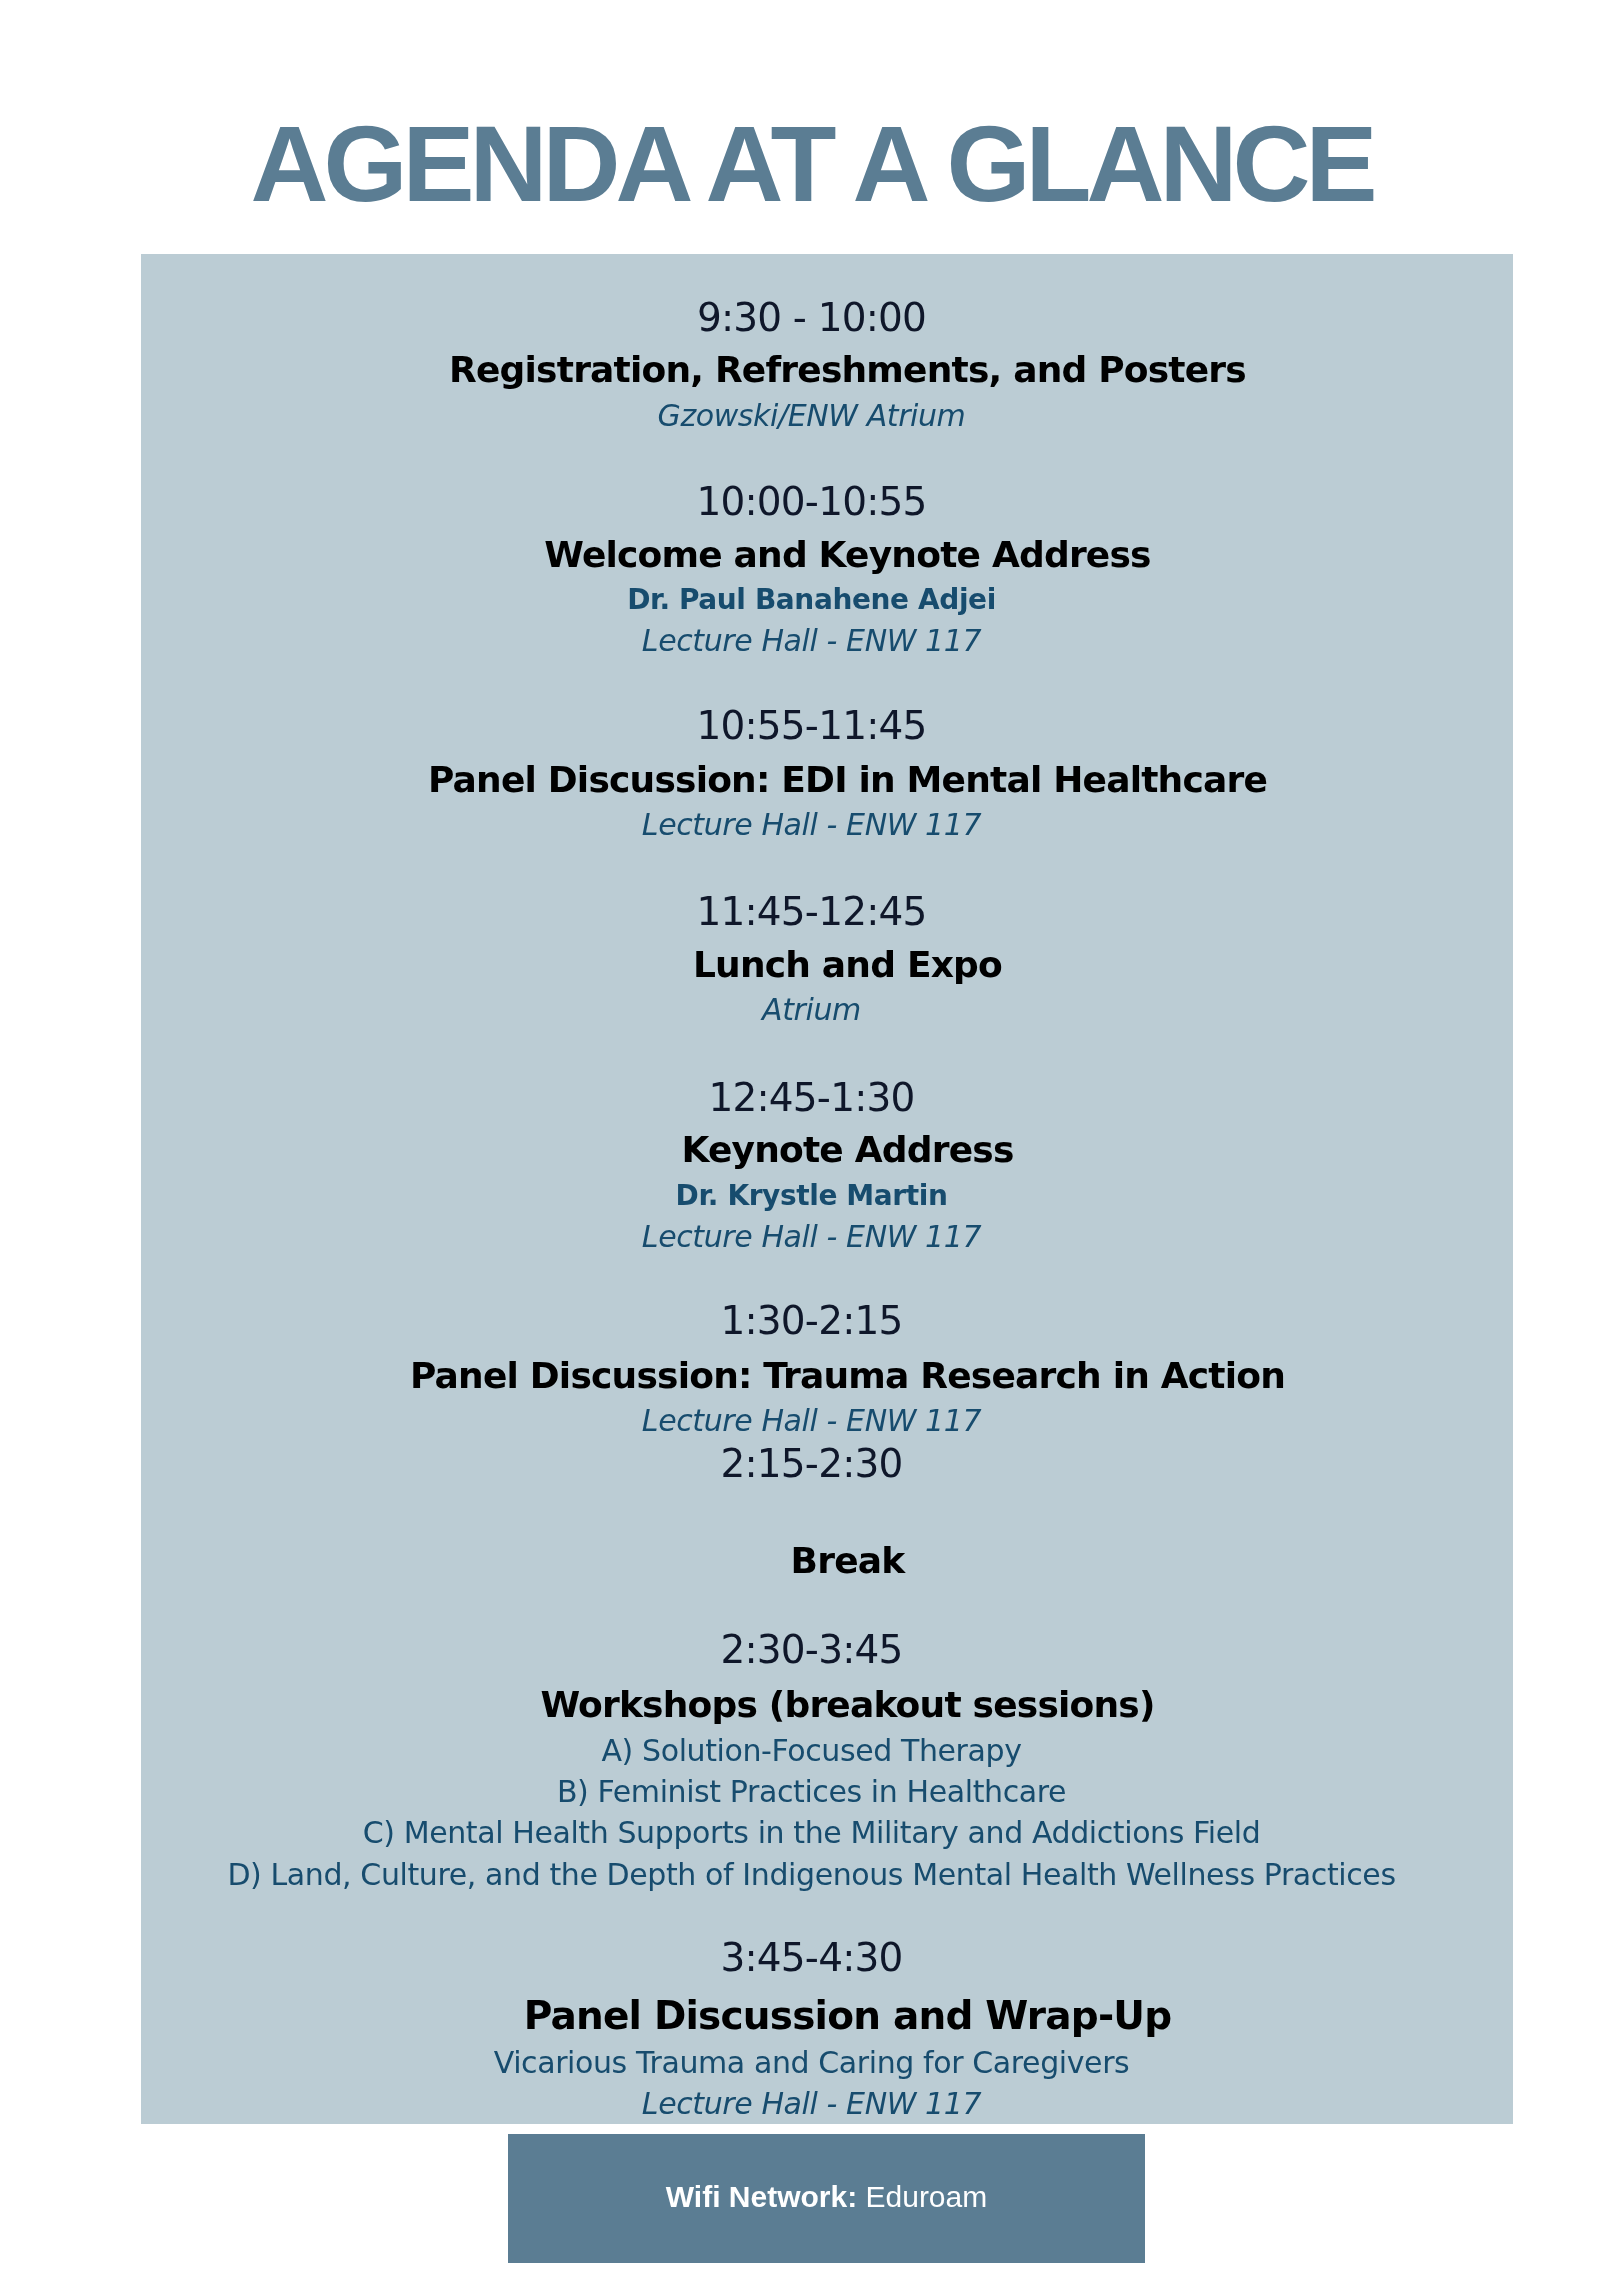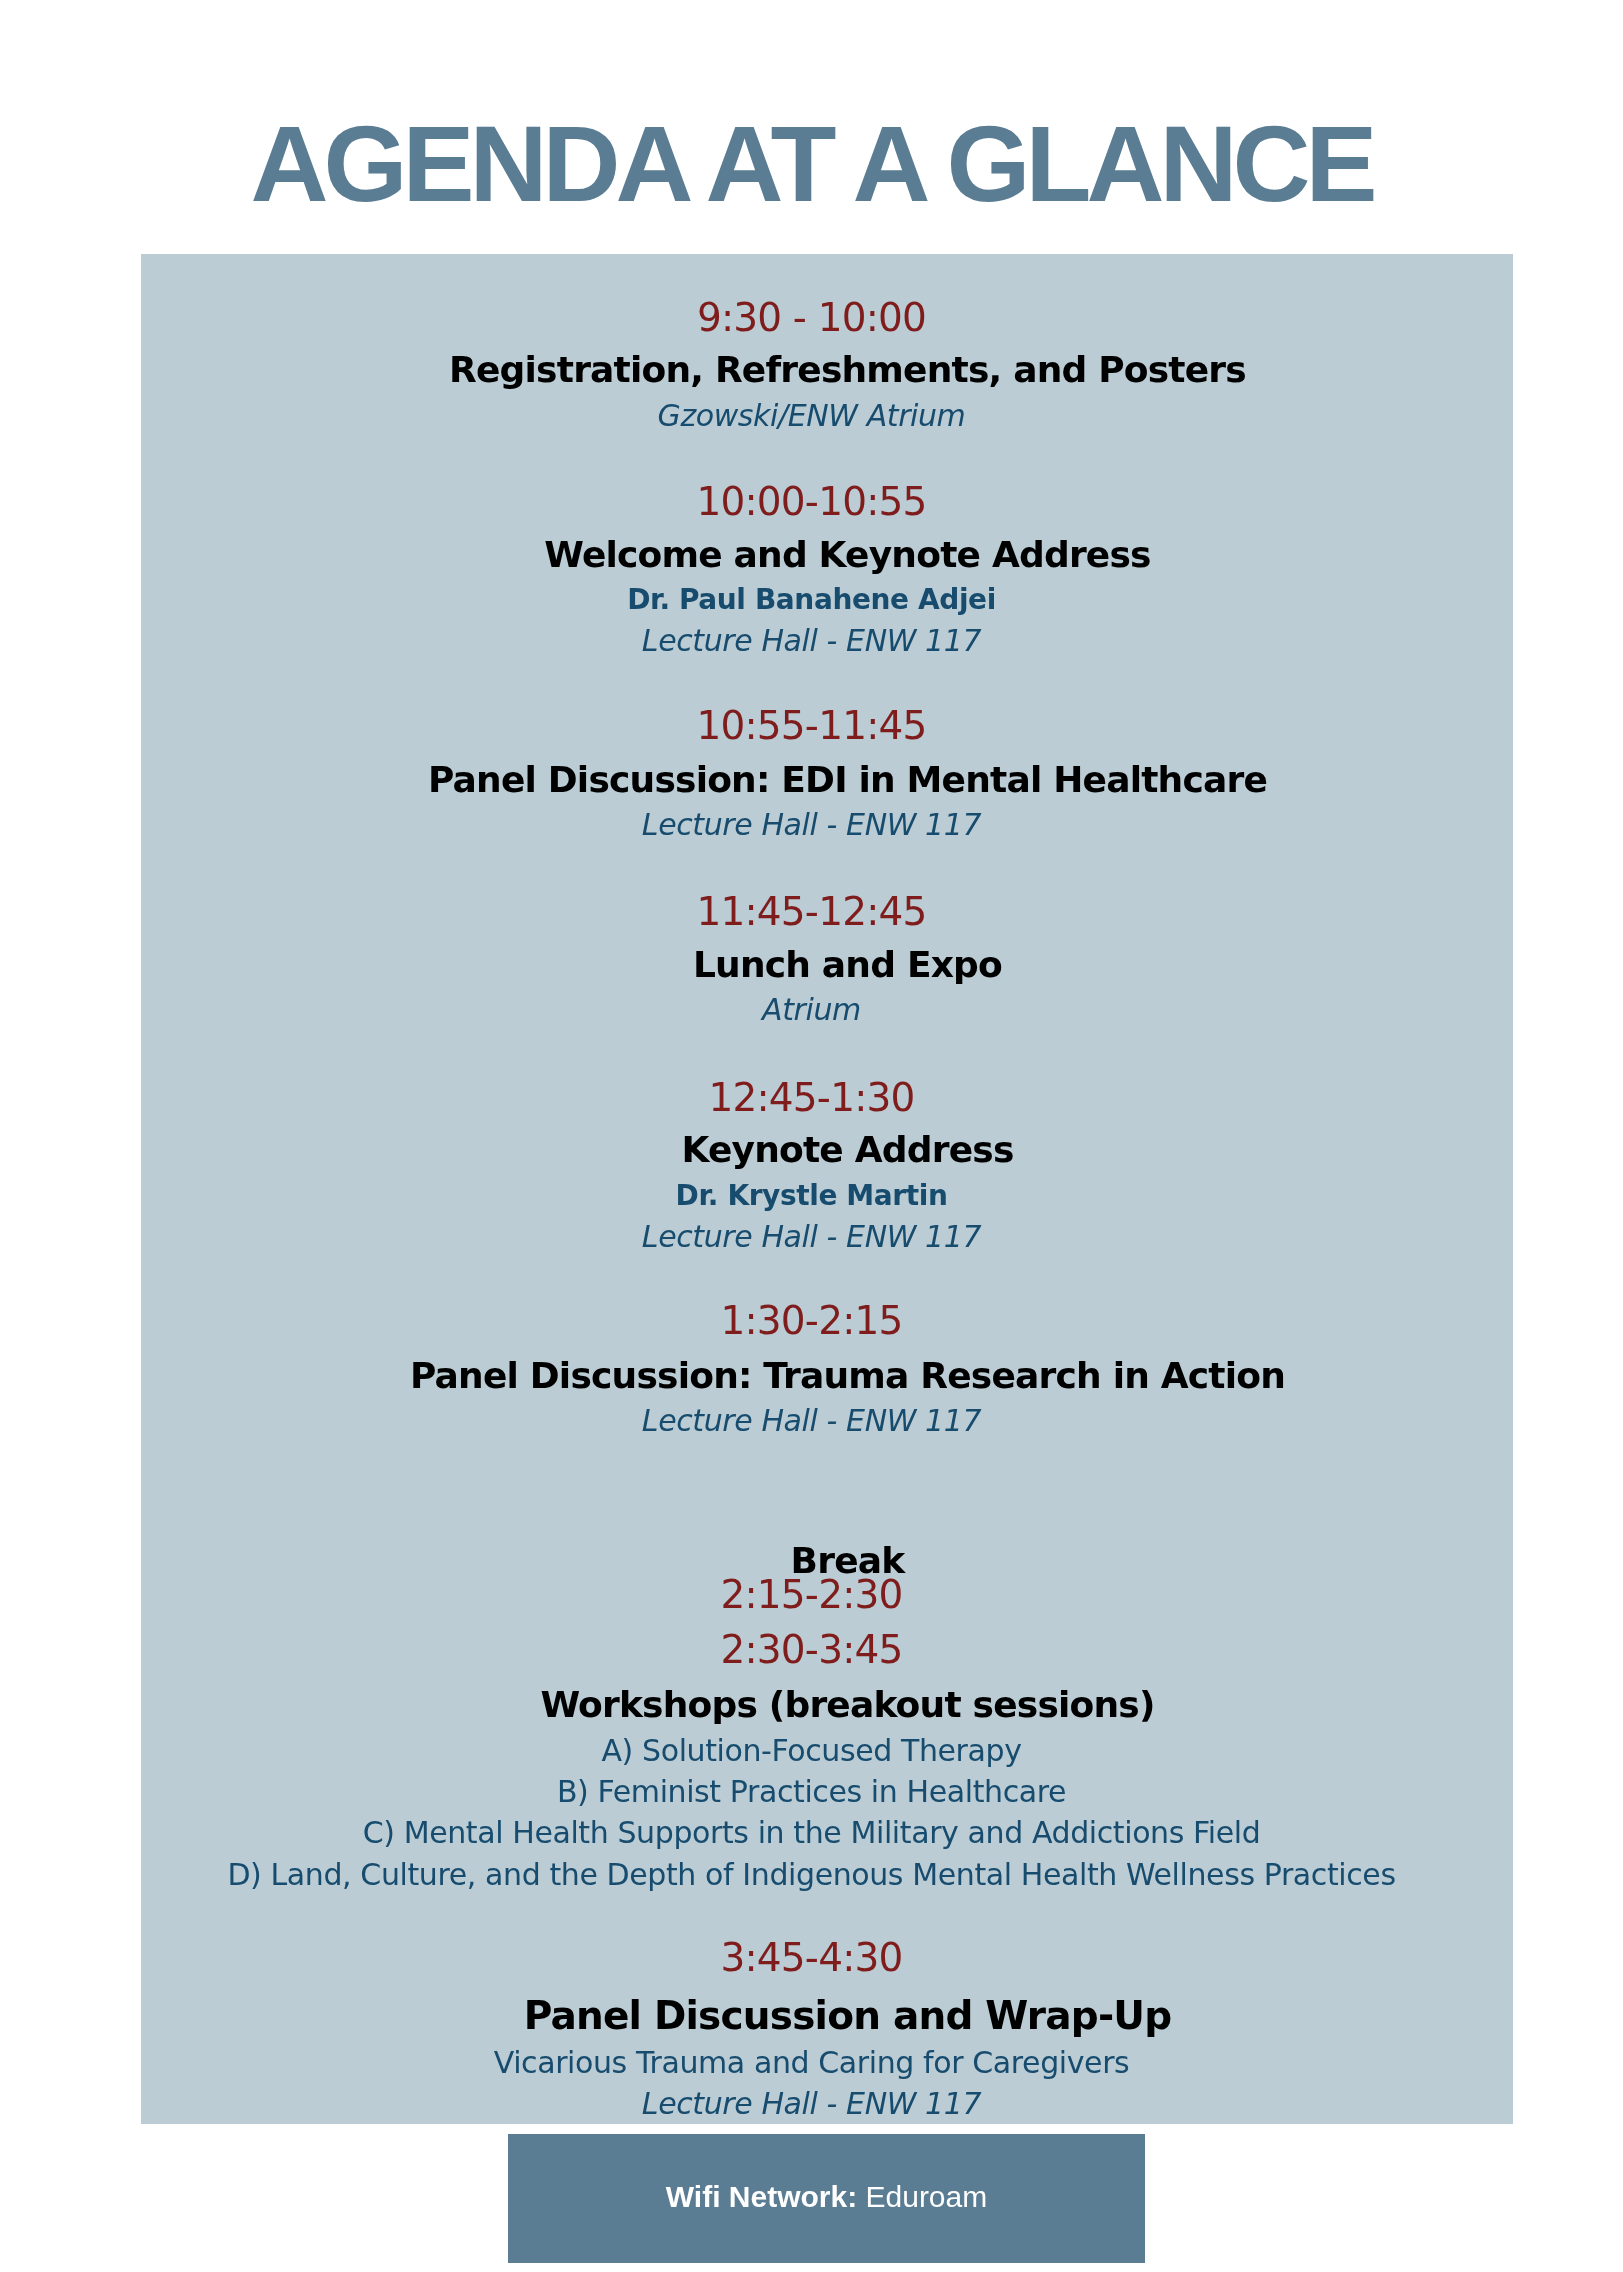--- a/index.html
+++ b/index.html
@@ -14,21 +14,21 @@
     transform: scaleX(1.0);
   }
   .panel {
     position: absolute; left: 141px; top: 254px; width: 1372px; height: 1870px;
     background: #bbccd4;
   }
   .line {
     position: absolute; left: 0; width: 1623px; text-align: center; white-space: nowrap;
     transform: translateY(-50%);
   }
-  .time { color: #7f1d1d; font-size: 39px; font-weight: 400; font-family: "DejaVu Sans", sans-serif; letter-spacing: -0.8px; text-align: center; }
+  .time { color: #0f172a; font-size: 39px; font-weight: 400; font-family: "DejaVu Sans", sans-serif; letter-spacing: -0.8px; text-align: center; }
   .event { color: #000000; font-size: 36px; font-weight: 700; font-family: "DejaVu Sans", sans-serif; letter-spacing: -0.8px; padding-left: 36px; }
   .event.big { font-size: 39px; }
   .speaker { color: #174c6e; font-size: 28px; font-weight: 700; font-family: "DejaVu Sans", sans-serif; letter-spacing: -0.4px; }
   .loc { color: #174c6e; font-size: 30px; font-style: italic; font-family: "DejaVu Sans", sans-serif; letter-spacing: -0.4px; }
   .sub { color: #174c6e; font-size: 30px; font-weight: 400; font-family: "DejaVu Sans", sans-serif; letter-spacing: -0.4px; }
   .wifi {
     position: absolute; left: 508px; top: 2110px; width: 637px; height: 129px;
     background: #5b7d93;
     margin-top: 24px;
   }
@@ -66,21 +66,21 @@
 
 <div class="line time" style="top:1097px">12:45-1:30</div>
 <div class="line event" style="top:1149px">Keynote Address</div>
 <div class="line speaker" style="top:1195px">Dr. Krystle Martin</div>
 <div class="line loc" style="top:1236px">Lecture Hall - ENW 117</div>
 
 <div class="line time" style="top:1320px">1:30-2:15</div>
 <div class="line event" style="top:1375px">Panel Discussion: Trauma Research in Action</div>
 <div class="line loc" style="top:1420px">Lecture Hall - ENW 117</div>
 
-<div class="line time" style="top:1594px">2:15-2:30</div>
+<div class="line time" style="top:1463px">2:15-2:30</div>
 <div class="line event" style="top:1560px">Break</div>
 
 <div class="line time" style="top:1649px">2:30-3:45</div>
 <div class="line event" style="top:1704px">Workshops (breakout sessions)</div>
 <div class="line sub" style="top:1750px">A) Solution-Focused Therapy</div>
 <div class="line sub" style="top:1791px">B) Feminist Practices in Healthcare</div>
 <div class="line sub" style="top:1832px">C) Mental Health Supports in the Military and Addictions Field</div>
 <div class="line sub" style="top:1874px">D) Land, Culture, and the Depth of Indigenous Mental Health Wellness Practices</div>
 
 <div class="line time" style="top:1957px">3:45-4:30</div>

